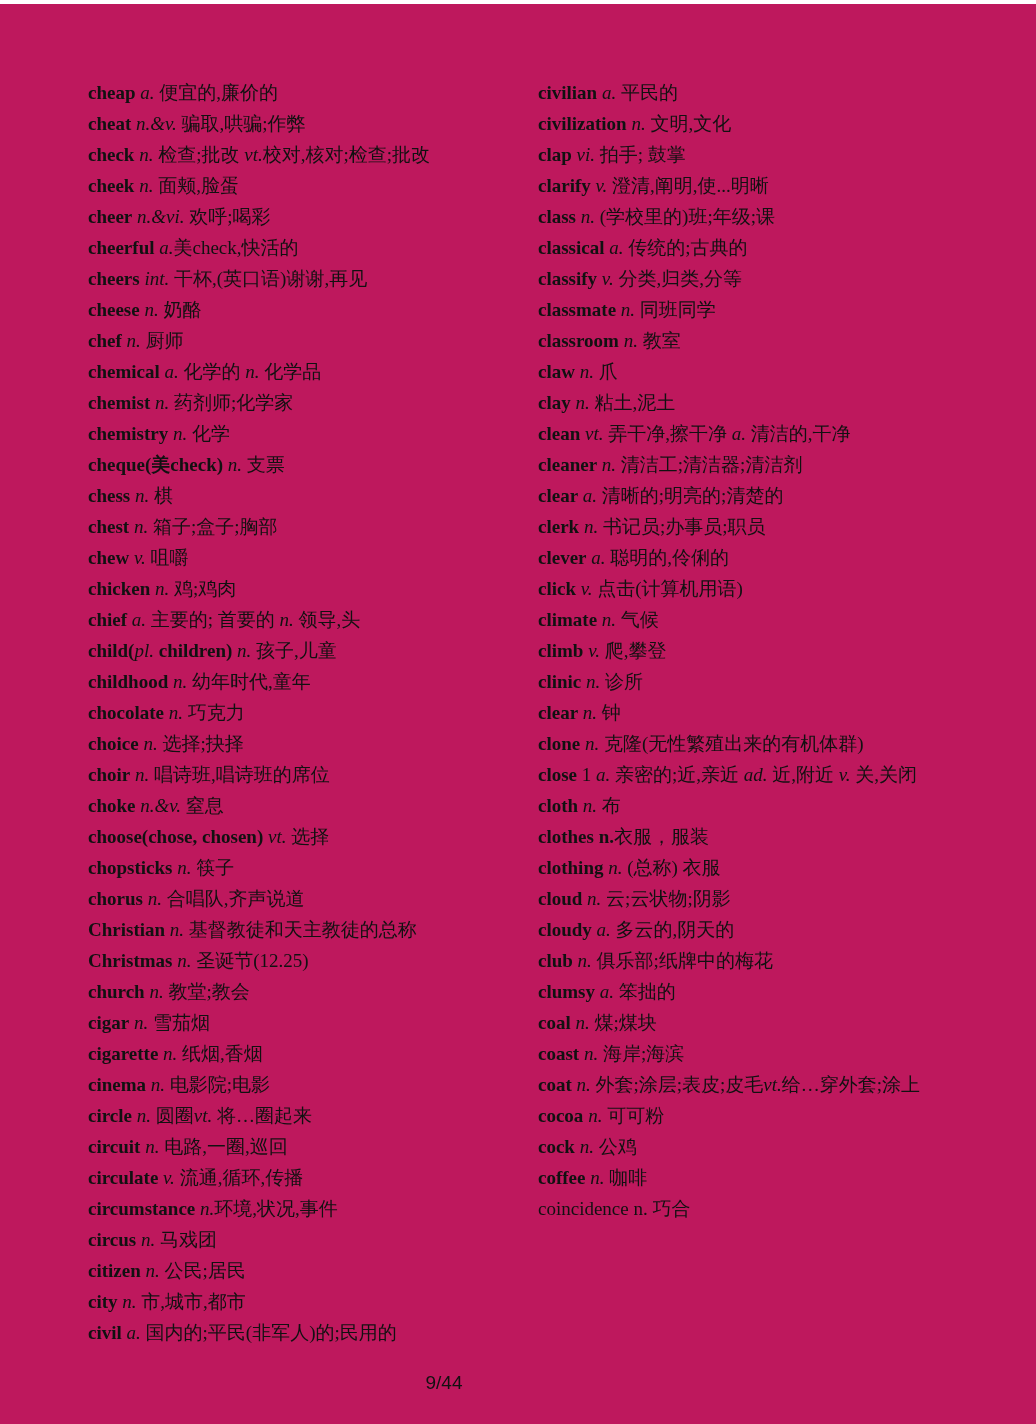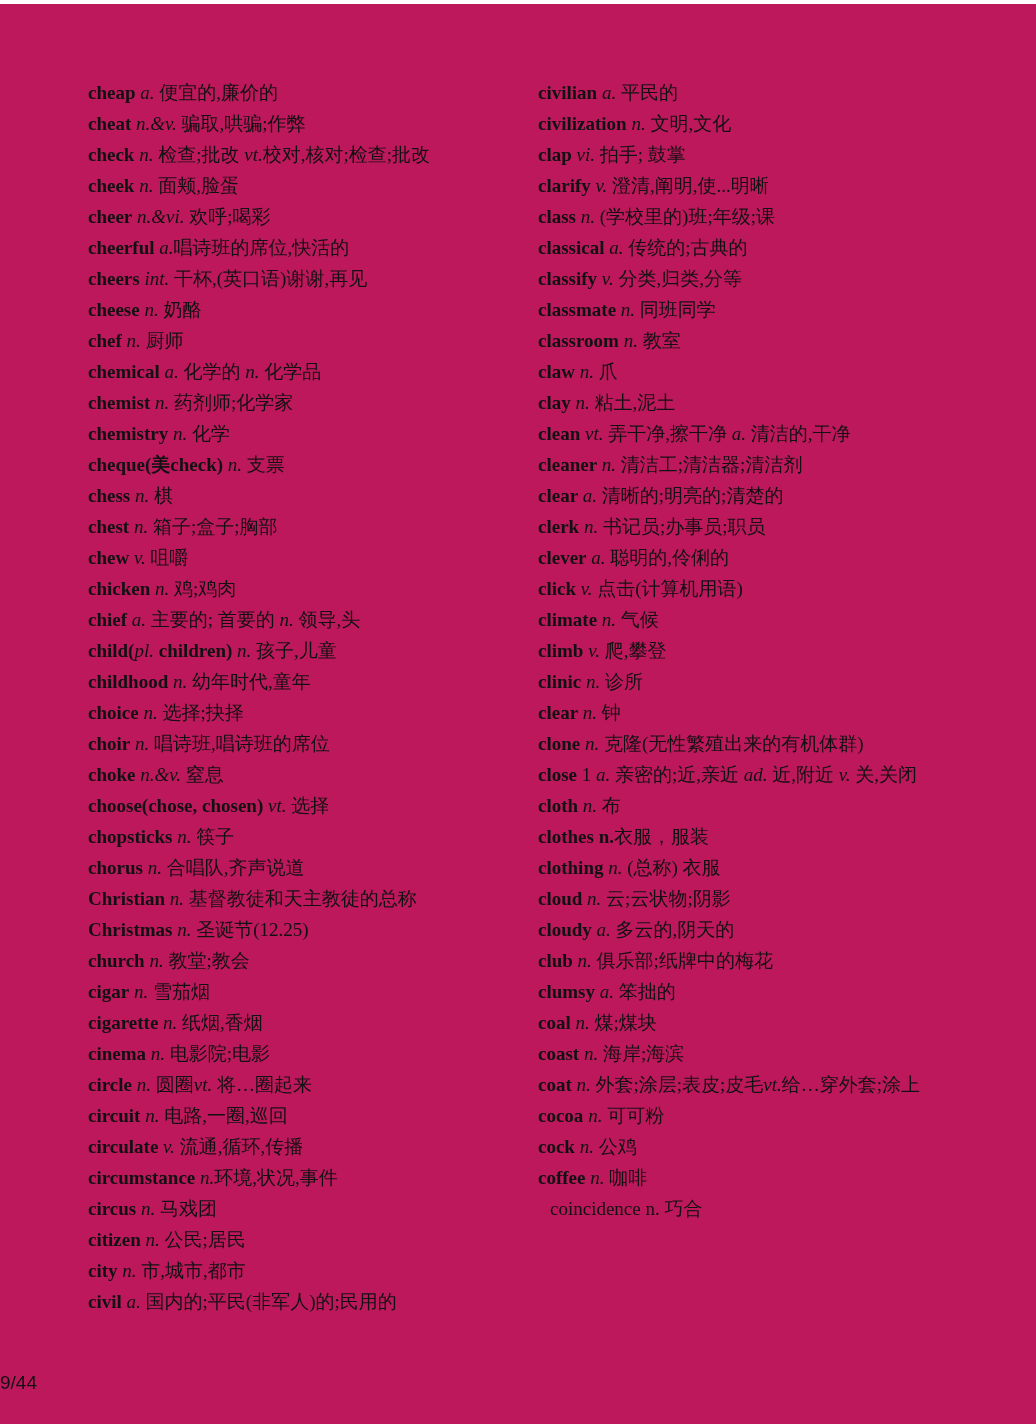--- a/index.html
+++ b/index.html
@@ -5,49 +5,50 @@
   html, body { margin: 0; padding: 0; background: #ffffff; }
   body { width: 1036px; height: 1424px; position: relative; overflow: hidden;
          font-family: "Liberation Serif", "DejaVu Serif", serif; color: #111; }
   .page { position: absolute; left: 0; top: 4px; width: 1036px; height: 1424px; background: #be185d; }
   .col { position: absolute; top: 73px; width: 440px; }
   .col-left { left: 88px; }
   .col-right { left: 538px; width: 410px; }
   .entry { font-size: 19px; line-height: 31px; white-space: normal; word-break: break-all; }
   .hw { font-weight: bold; }
   .pos { font-style: italic; }
-  .plain { font-weight: normal; margin-left: 12px; }
-  .footer { position: absolute; top: 1368px; left: 0; width: 888px; text-align: left;
+  .plain { font-weight: normal; }
+  .footer { position: absolute; top: 1368px; left: 0; width: 888px; text-align: center;
             font-family: "Liberation Sans", "DejaVu Sans", sans-serif; font-size: 19px; color: #111; }
 </style>
 </head>
 <body>
 
 <div class="page">
   <div class="col col-left" id="col-left">
       <div class="entry"><span class="hw">cheap</span> <span class="pos">a.</span><span class=""> 便宜的,廉价的</span></div>
       <div class="entry"><span class="hw">cheat</span> <span class="pos">n.&amp;v.</span><span class=""> 骗取,哄骗;作弊</span></div>
       <div class="entry"><span class="hw">check</span> <span class="pos">n.</span><span class=""> 检查;批改 </span><span class="pos">vt.</span><span class="">校对,核对;检查;批改</span></div>
       <div class="entry"><span class="hw">cheek</span> <span class="pos">n.</span><span class=""> 面颊,脸蛋</span></div>
       <div class="entry"><span class="hw">cheer</span> <span class="pos">n.&amp;vi.</span><span class=""> 欢呼;喝彩</span></div>
-      <div class="entry"><span class="hw">cheerful</span> <span class="pos">a.</span><span class="">唱诗班的席位,快活的</span></div>
+      <div class="entry"><span class="hw">cheerful</span> <span class="pos">a.</span><span class="">美check,快活的</span></div>
       <div class="entry"><span class="hw">cheers</span> <span class="pos">int.</span><span class=""> 干杯,(英口语)谢谢,再见</span></div>
       <div class="entry"><span class="hw">cheese</span> <span class="pos">n.</span><span class=""> 奶酪</span></div>
       <div class="entry"><span class="hw">chef</span> <span class="pos">n.</span><span class=""> 厨师</span></div>
       <div class="entry"><span class="hw">chemical</span> <span class="pos">a.</span><span class=""> 化学的 </span><span class="pos">n.</span><span class=""> 化学品</span></div>
       <div class="entry"><span class="hw">chemist</span> <span class="pos">n.</span><span class=""> 药剂师;化学家</span></div>
       <div class="entry"><span class="hw">chemistry</span> <span class="pos">n.</span><span class=""> 化学</span></div>
       <div class="entry"><span class="hw">cheque(美check)</span> <span class="pos">n.</span><span class=""> 支票</span></div>
       <div class="entry"><span class="hw">chess</span> <span class="pos">n.</span><span class=""> 棋</span></div>
       <div class="entry"><span class="hw">chest</span> <span class="pos">n.</span><span class=""> 箱子;盒子;胸部</span></div>
       <div class="entry"><span class="hw">chew</span> <span class="pos">v.</span><span class=""> 咀嚼</span></div>
       <div class="entry"><span class="hw">chicken</span> <span class="pos">n.</span><span class=""> 鸡;鸡肉</span></div>
       <div class="entry"><span class="hw">chief</span> <span class="pos">a.</span><span class=""> 主要的; 首要的 </span><span class="pos">n.</span><span class=""> 领导,头</span></div>
       <div class="entry"><span class="hw">child(</span><span class="pos">pl.</span><span class="hw"> children)</span><span class=""> </span><span class="pos">n.</span><span class=""> 孩子,儿童</span></div>
       <div class="entry"><span class="hw">childhood</span> <span class="pos">n.</span><span class=""> 幼年时代,童年</span></div>
+      <div class="entry"><span class="hw">chocolate</span> <span class="pos">n.</span><span class=""> 巧克力</span></div>
       <div class="entry"><span class="hw">choice</span> <span class="pos">n.</span><span class=""> 选择;抉择</span></div>
       <div class="entry"><span class="hw">choir</span> <span class="pos">n.</span><span class=""> 唱诗班,唱诗班的席位</span></div>
       <div class="entry"><span class="hw">choke</span> <span class="pos">n.&amp;v.</span><span class=""> 窒息</span></div>
       <div class="entry"><span class="hw">choose(chose, chosen)</span> <span class="pos">vt.</span><span class=""> 选择</span></div>
       <div class="entry"><span class="hw">chopsticks</span> <span class="pos">n.</span><span class=""> 筷子</span></div>
       <div class="entry"><span class="hw">chorus</span> <span class="pos">n.</span><span class=""> 合唱队,齐声说道</span></div>
       <div class="entry"><span class="hw">Christian</span> <span class="pos">n.</span><span class=""> 基督教徒和天主教徒的总称</span></div>
       <div class="entry"><span class="hw">Christmas</span> <span class="pos">n.</span><span class=""> 圣诞节(12.25)</span></div>
       <div class="entry"><span class="hw">church</span> <span class="pos">n.</span><span class=""> 教堂;教会</span></div>
       <div class="entry"><span class="hw">cigar</span> <span class="pos">n.</span><span class=""> 雪茄烟</span></div>

